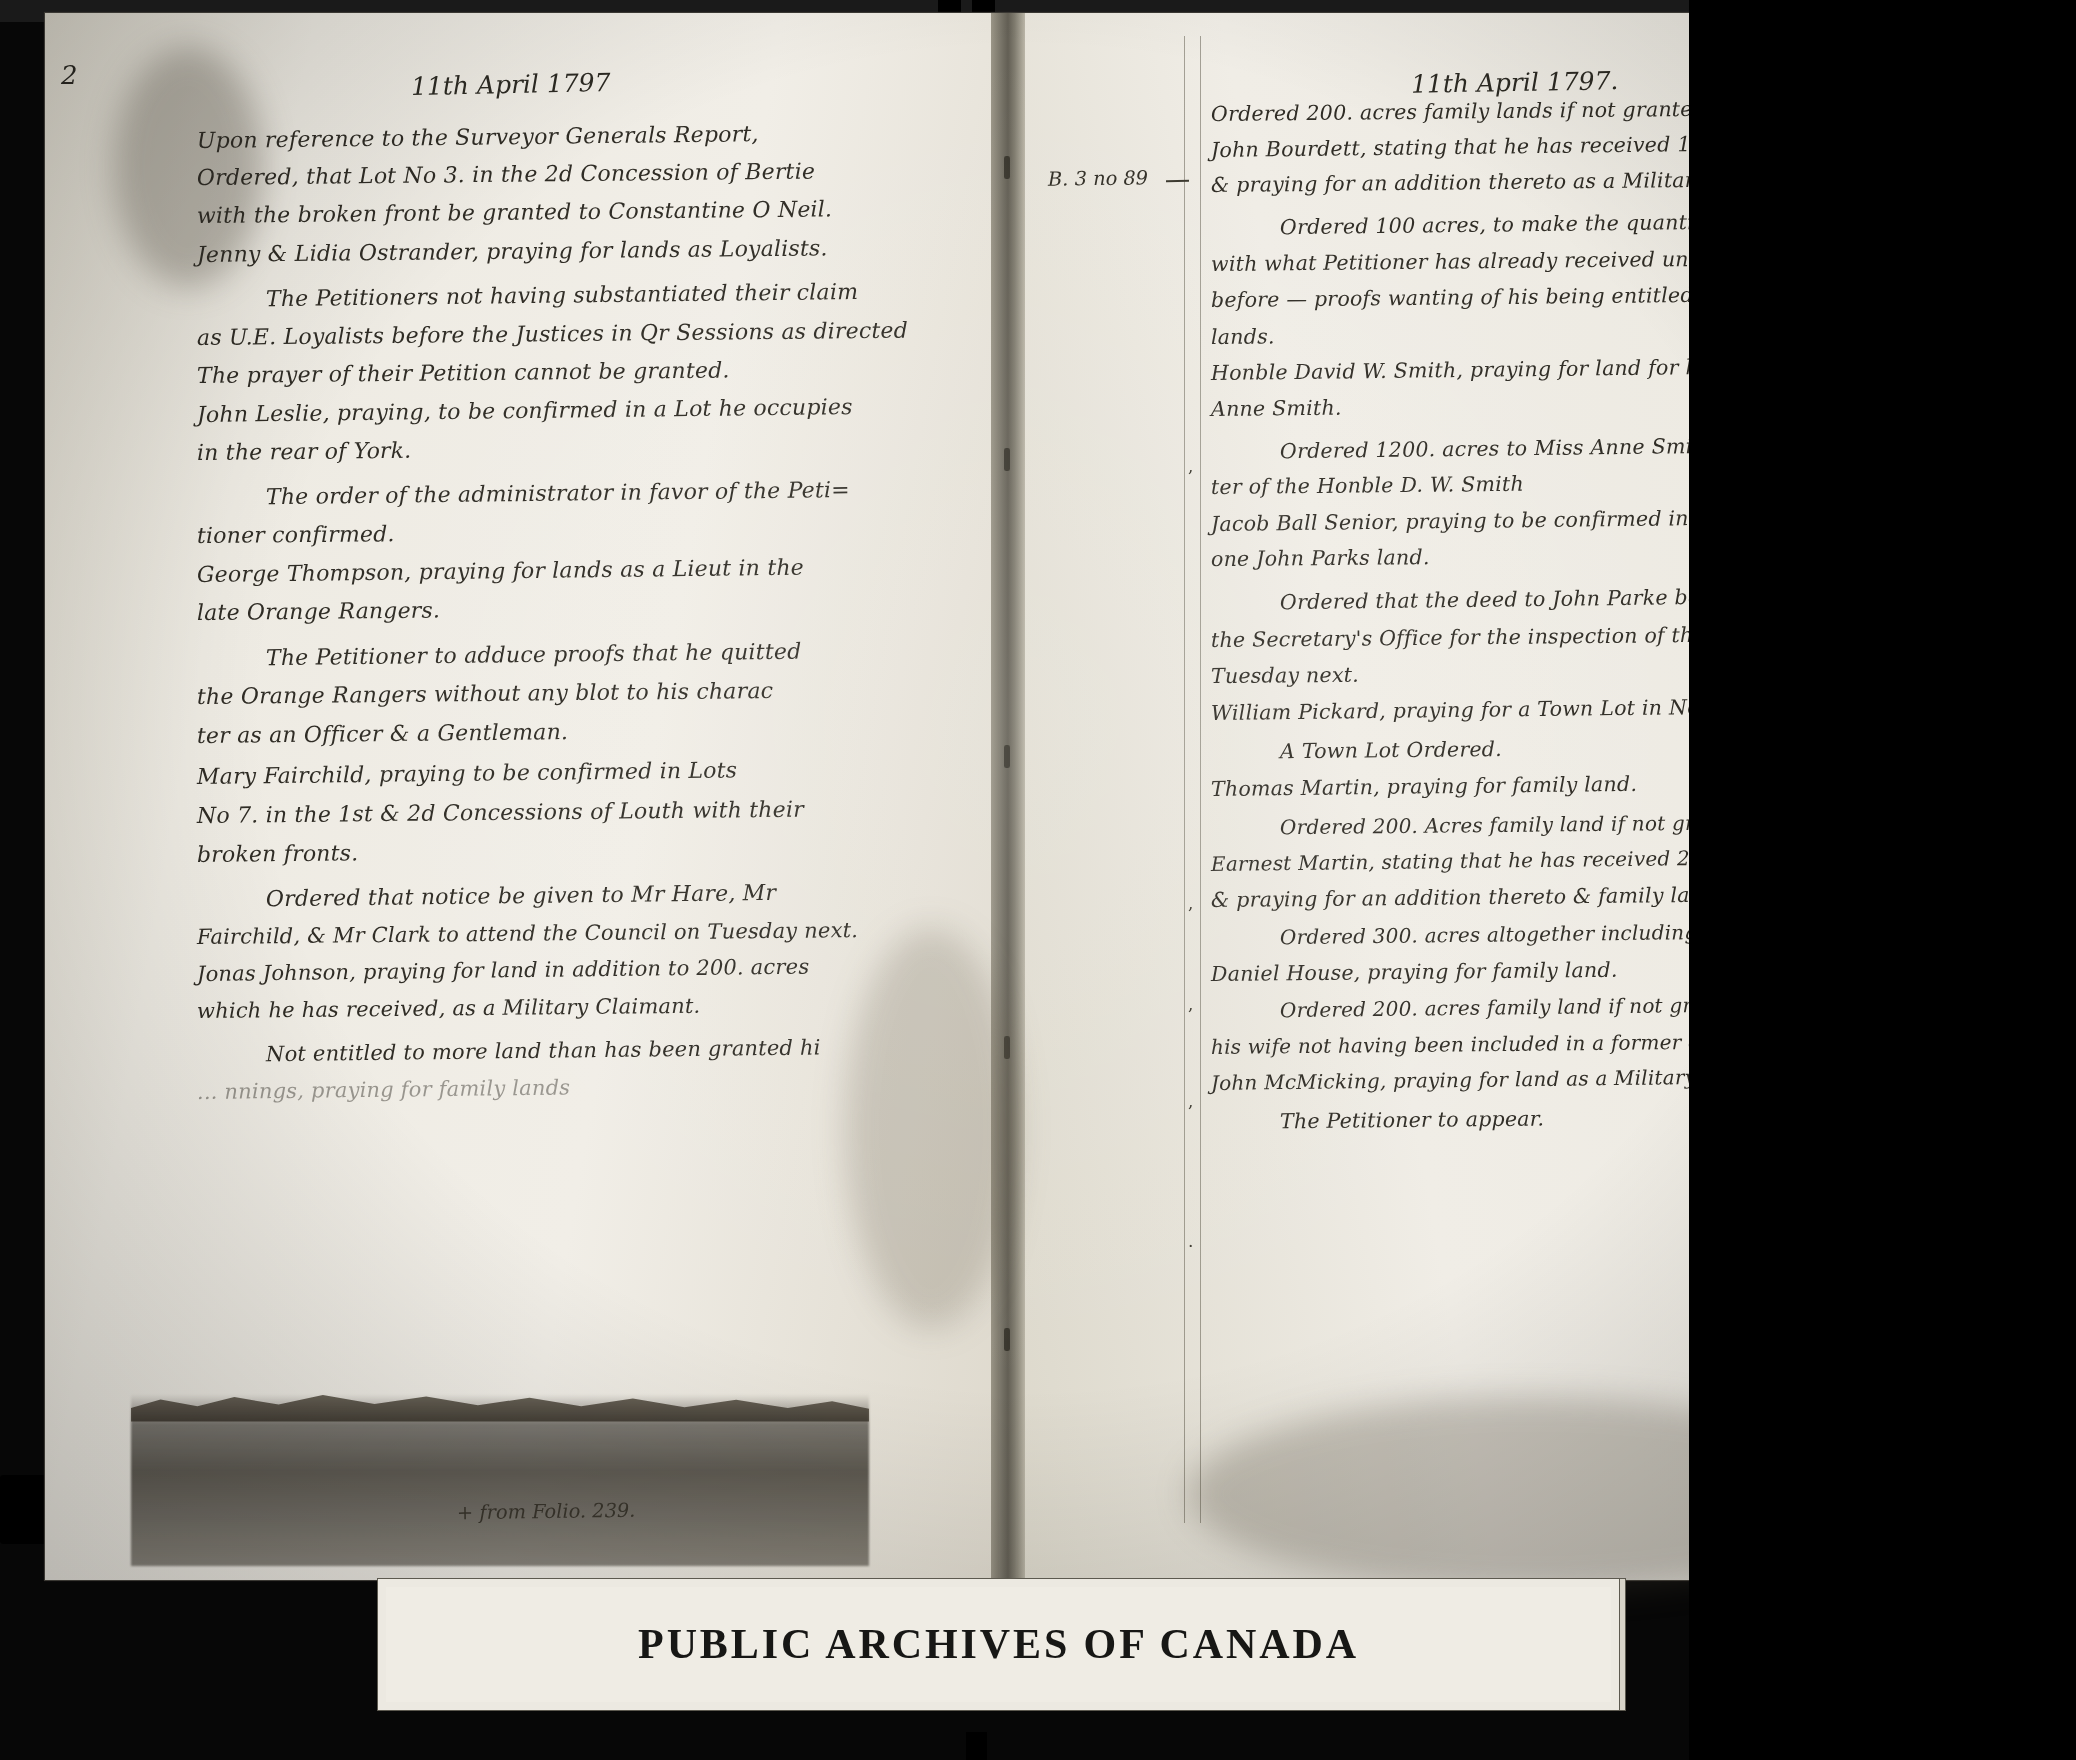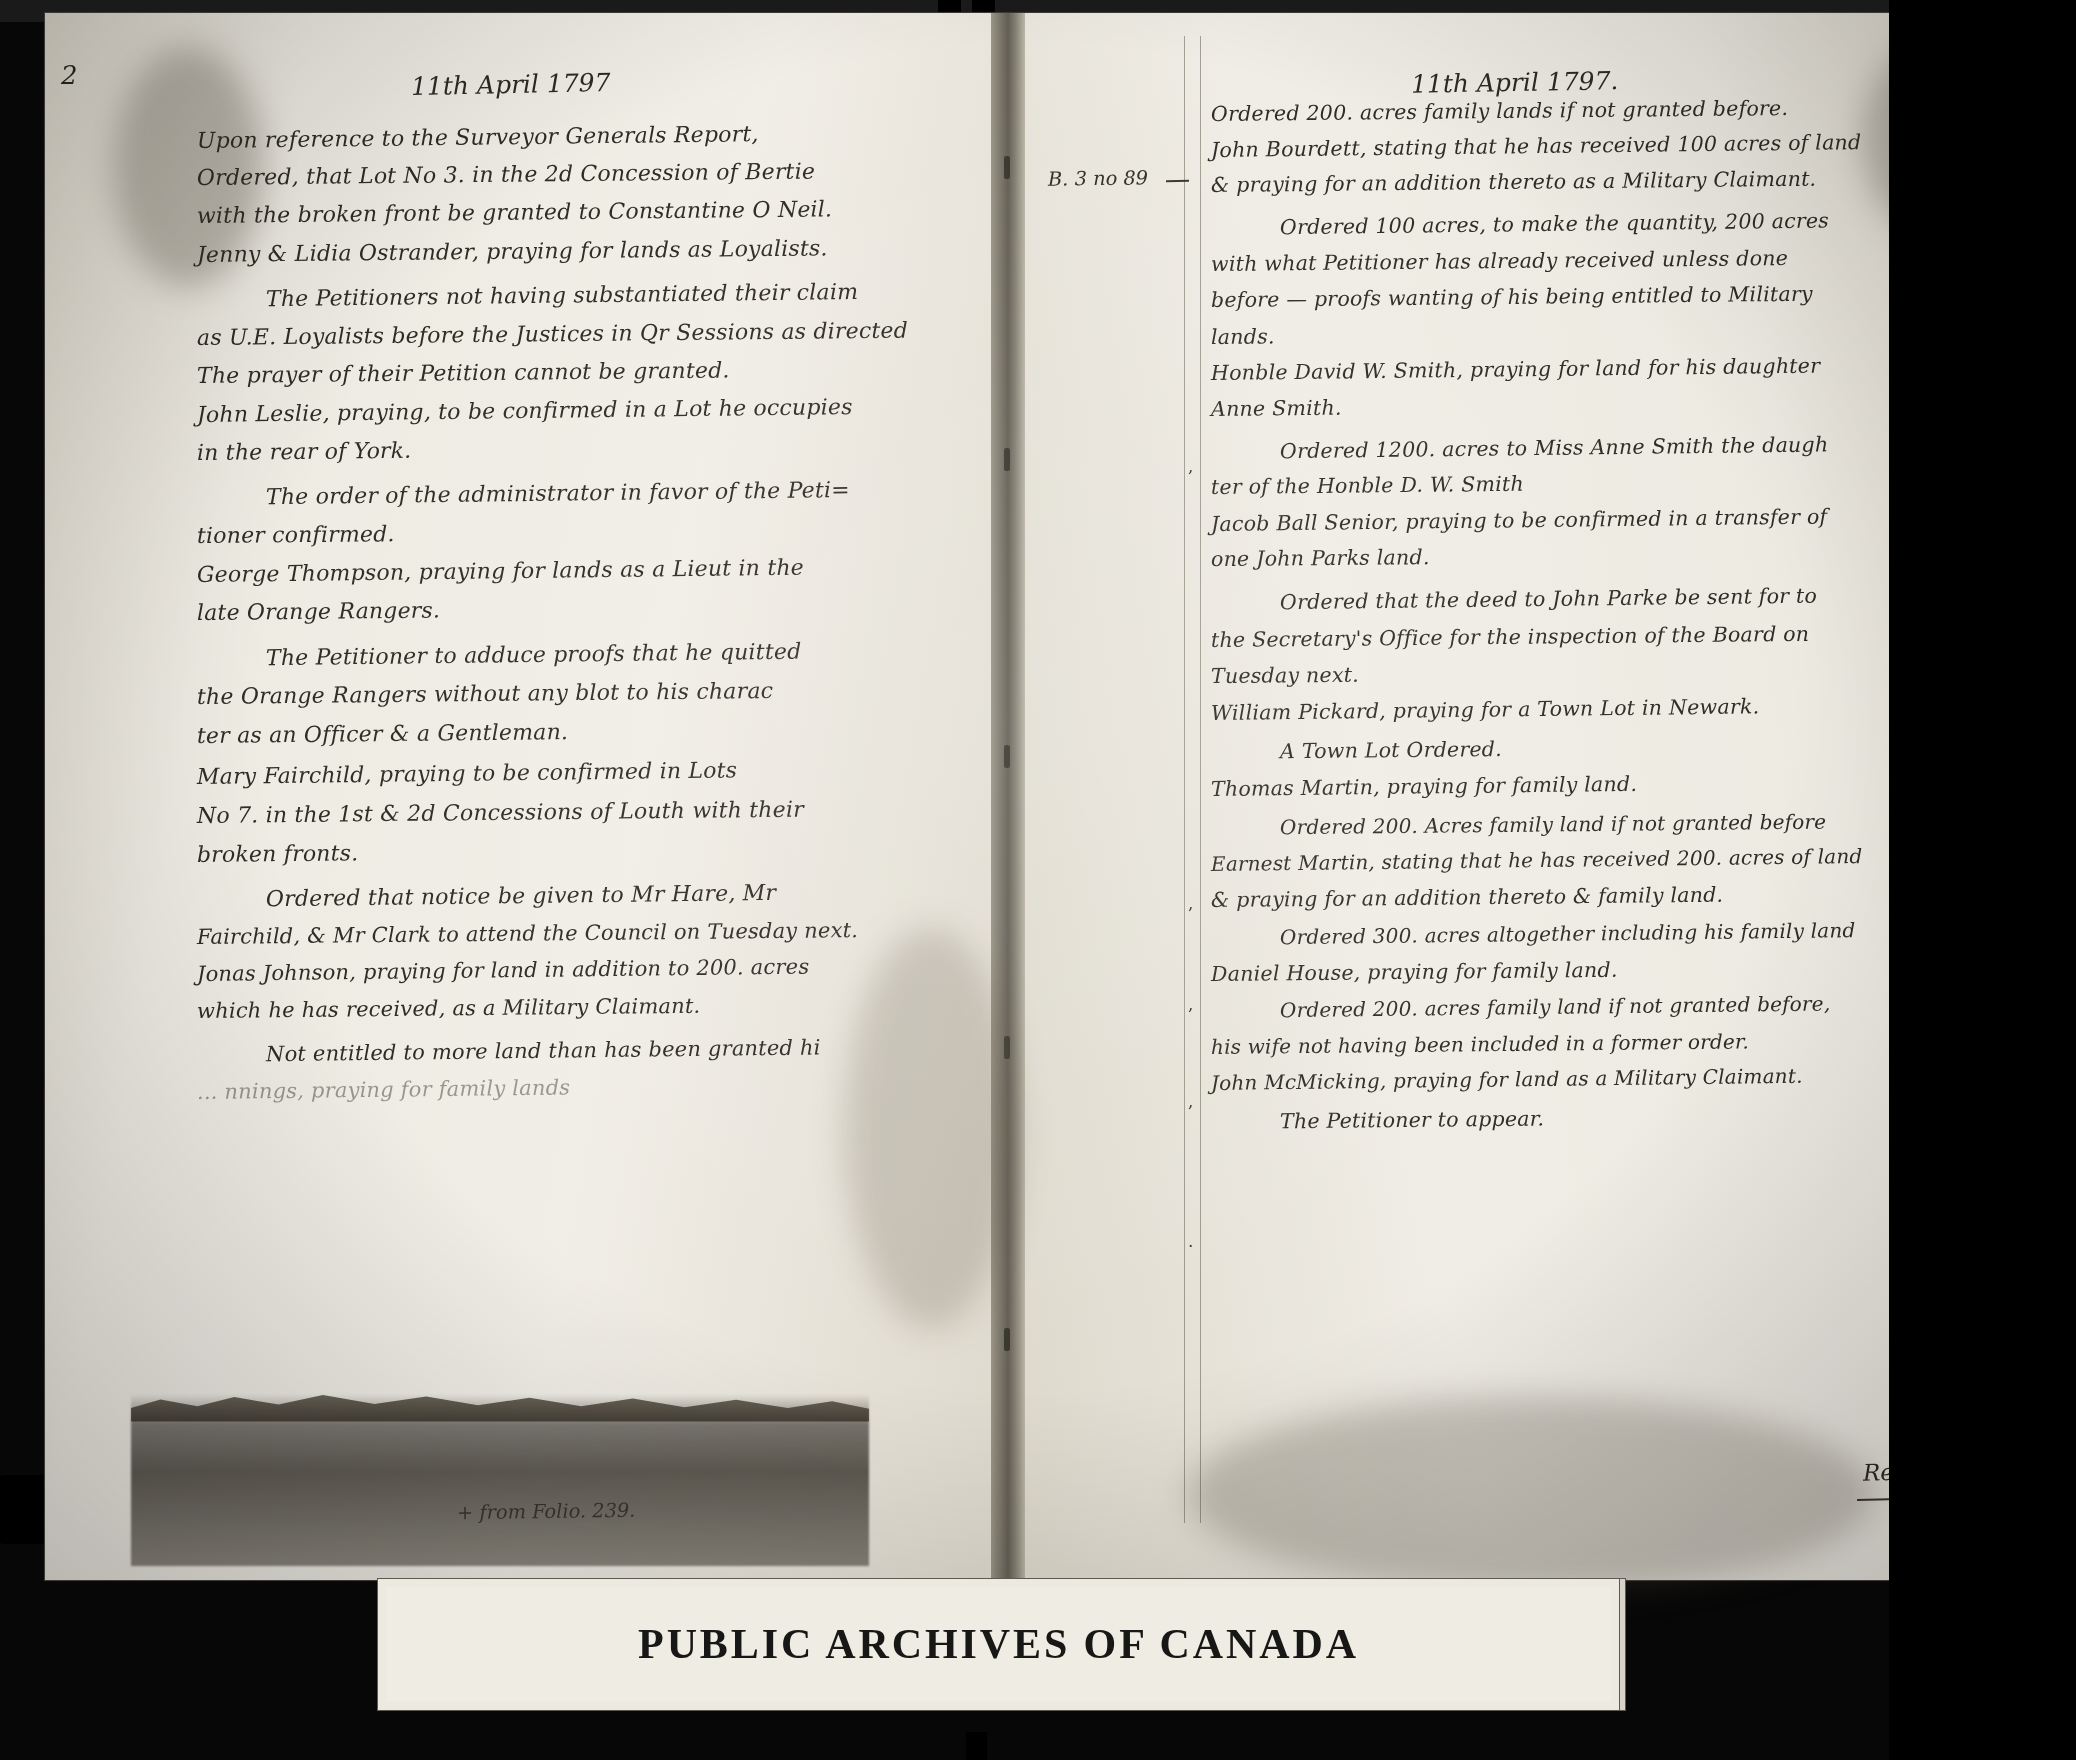--- a/index.html
+++ b/index.html
@@ -2,21 +2,21 @@
 <html style="font-size:9.1px"><head>
 <meta charset="utf-8">
 <style>
   html, body {
     margin: 0;
     padding: 0;
     background: #000000;
   }
   #page {
     position: relative;
-    width: 1889px;
+    width: 1689px;
     height: 1761px;
     background: #0b0b0b;
     overflow: hidden;
     font-family: "Liberation Serif", serif;
   }
 
   
   .film-surround {
     position: absolute;
     inset: 0;

